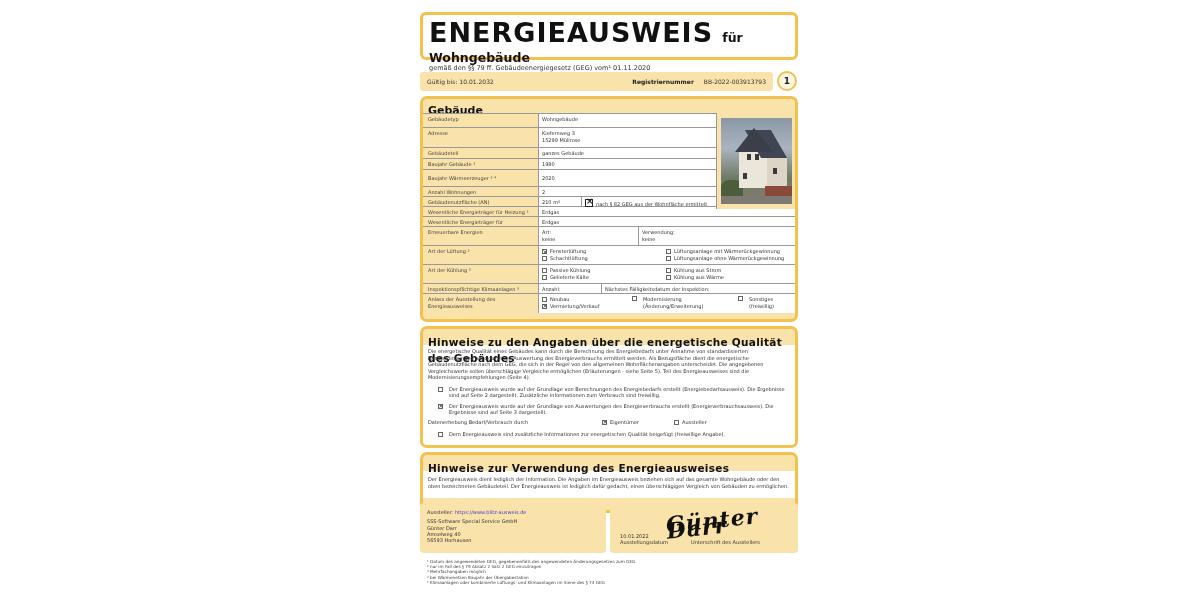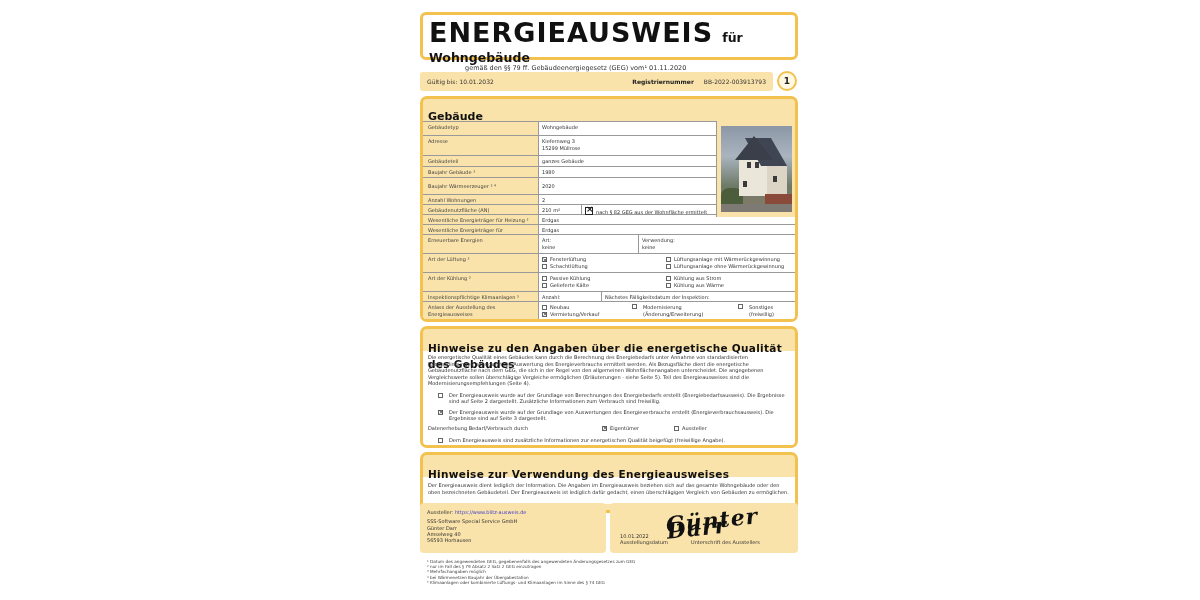--- a/index.html
+++ b/index.html
@@ -7,41 +7,41 @@
   body { font-family: "DejaVu Sans", sans-serif; color: #222; }
   .page { position: absolute; left: 420px; top: 12px; width: 379px; }
 
   .title-box {
     position: absolute; left: 0; top: 0; width: 378px; height: 48px;
     border: 3px solid #f2c14e; border-radius: 6px; background: #fff;
     padding: 4px 6px;
   }
   .title-main { font-family: "DejaVu Sans", sans-serif; font-weight: bold; font-size: 27px; letter-spacing: 1px; line-height: 28px; color: #111; }
   .title-sub { font-weight: bold; font-size: 12.5px; margin-left: 4px; color: #111; }
-  .title-law { font-size: 6.5px; color: #333; margin-top: -2px; margin-left: 36px; }
+  .title-law { font-size: 6.5px; color: #333; margin-top: -2px; }
 
   .reg-bar {
     position: absolute; left: 0; top: 60px; width: 353px; height: 19px;
     background: #fae3aa; border-radius: 3px; display: flex; align-items: center;
     padding: 0 7px; font-size: 6px; color: #333;
   }
   .reg-bar .right { margin-left: auto; }
   .reg-bar .reg-label { font-weight: bold; margin-right: 8px; color: #222; }
   .page-num {
     position: absolute; left: 357px; top: 59px; width: 20px; height: 20px;
     border: 2.5px solid #f2c14e; border-radius: 50%; background: #fff8e3;
     font-size: 9px; font-weight: bold; display: flex; align-items: center; justify-content: center;
   }
 
   .section {
     position: absolute; left: 0; width: 378px;
     border: 3px solid #f2c14e; border-radius: 7px; background: #fae3aa;
     overflow: hidden;
   }
-  .section h2 { font-size: 11px; font-weight: bold; padding: 11px 5px; color: #111; height: 14px; line-height: 14px; }
+  .section h2 { font-size: 11px; font-weight: bold; padding: 5px 5px; color: #111; height: 14px; line-height: 14px; }
   .section h2.big { font-size: 10.5px; height: 16px; line-height: 16px; letter-spacing: 0.3px; }
 
   .grid { position: relative; background: #fff; }
   .row { display: flex; border-top: 1px solid #999; font-size: 5px; line-height: 6.5px; }
   .row .lbl { width: 116px; background: #fae3aa; padding: 2px 5px; color: #444; border-right: 1px solid #999; }
   .row .val { flex: 1; background: #fff; padding: 2px 3px; color: #333; }
   .photo-col { position: absolute; right: 0; top: 0; width: 79px; height: 96px; background: #fae3aa; border-left: 1px solid #999; padding: 5px 4px; }
   .photo { width: 71px; height: 86px; background: linear-gradient(180deg,#8c97a6 0%,#aab4c0 35%,#6d7a66 70%,#8a7a6a 100%); position: relative; overflow: hidden; }
   .photo .house { position: absolute; left: 18px; top: 30px; width: 30px; height: 40px; background: #ebe6da; }
   .photo .roof { position: absolute; left: 14px; top: 10px; width: 0; height: 0; border-left: 19px solid transparent; border-right: 19px solid transparent; border-bottom: 24px solid #3a3f4a; }

